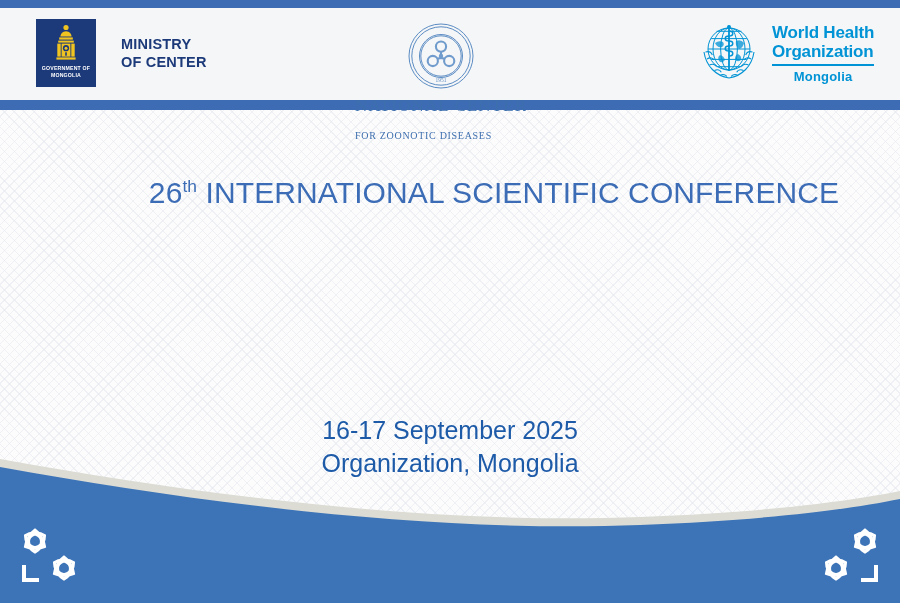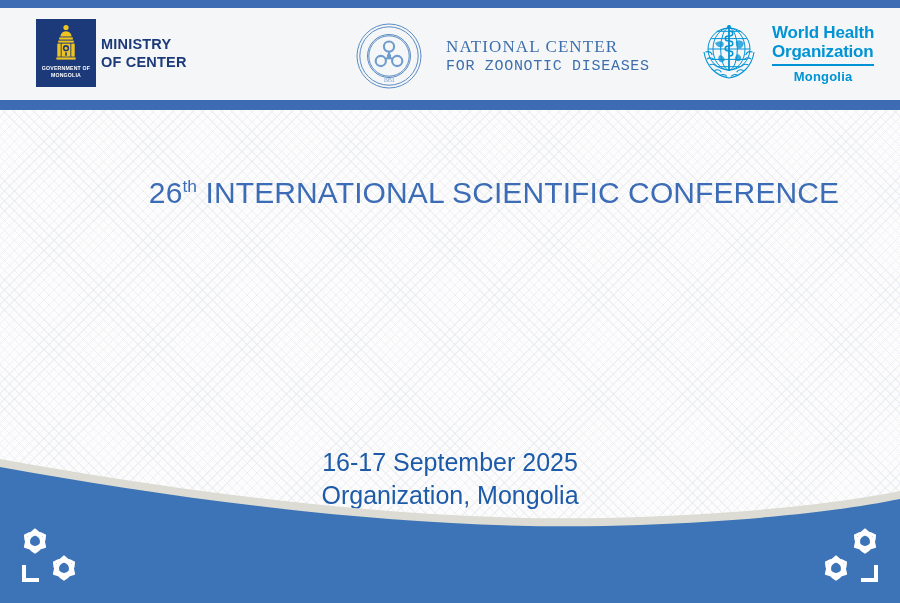--- a/index.html
+++ b/index.html
@@ -60,21 +60,21 @@
         rgba(228,231,238,0.55) 0px, rgba(228,231,238,0.55) 1px,
         rgba(255,255,255,0) 1px, rgba(255,255,255,0) 7px);
   }
 
   
   .logo-moh {
     position: absolute;
     left: 36px; top: 19px;
     display: flex;
     align-items: center;
-    gap: 5px;
+    gap: 25px;
   }
   .emblem-box {
     width: 60px;
     height: 68px;
     background: #1c3a7a;
     display: flex;
     flex-direction: column;
     align-items: center;
     justify-content: flex-start;
     padding-top: 4px;
@@ -95,36 +95,37 @@
     font-weight: bold;
     line-height: 18px;
     letter-spacing: 0.2px;
   }
 
   .logo-ncz {
     position: absolute;
     left: 355px; top: 22px;
     display: flex;
     align-items: center;
-    gap: 23px;
+    gap: 6px;
+    flex-direction: column;
   }
   .ncz-text {
     color: #3d6fae;
     line-height: 1.15;
   }
   .ncz-line1 {
     font-family: "Liberation Serif", serif;
     font-size: 17px;
     letter-spacing: 1.1px;
   }
   .ncz-line2 {
-    font-family: Liberation Mono, monospace;
-    font-size: 15px;
+    font-family: Liberation Serif, serif;
+    font-size: 10px;
     letter-spacing: 0.7px;
-    margin-top: 1px;
+    margin-top: 14px;
   }
 
   .logo-who {
     position: absolute;
     left: 698px; top: 21px;
     display: flex;
     align-items: flex-start;
     gap: 12px;
   }
   .who-text-block { padding-top: 2px; }
@@ -177,21 +178,20 @@
     letter-spacing: -0.3px;
   }
   .meta-block {
     position: absolute;
     left: 0; top: 414px;
     width: 900px;
     text-align: center;
     color: #1d5aa8;
     font-size: 25px;
     line-height: 33px;
-    margin-top: 32px;
   }
 
   
   .waves {
     position: absolute;
     left: 0; bottom: 0;
     width: 900px;
     height: 150px;
   }
   .waves svg { display: block; width: 900px; height: 150px; }

